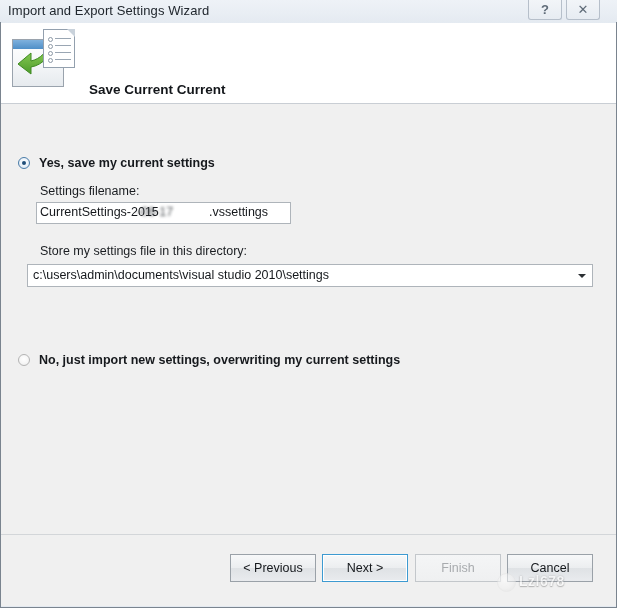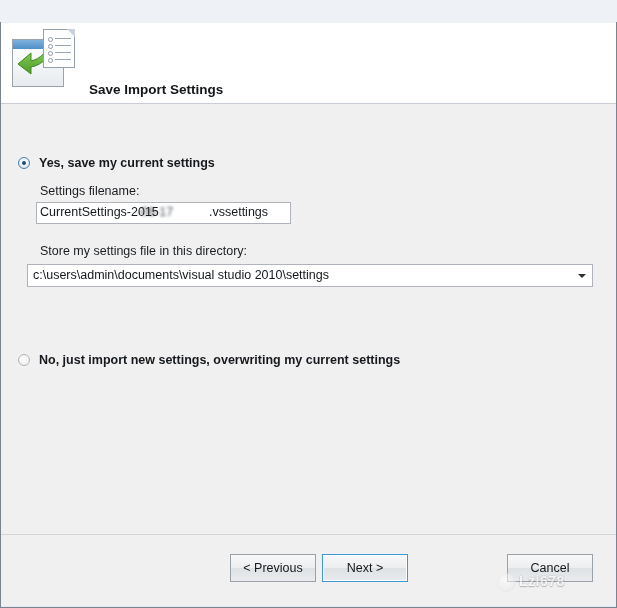--- a/index.html
+++ b/index.html
@@ -189,20 +189,30 @@
   #border{
     position:absolute;left:0;top:22px;width:617px;height:586px;
     border:1px solid #7a848f;border-top:none;box-sizing:border-box;pointer-events:none;
   }
 </style>
 </head>
 <body>
 
 <div id="window">
 
+  <div id="titlebar">
+    <div id="title-text">Import and Export Settings Wizard</div>
+
+    <div class="tb-btn" id="tb-help">
+      <span class="tb-glyph">?</span>
+    </div>
+    <div class="tb-btn" id="tb-close">
+      <span class="tb-glyph">✕</span>
+    </div>
+  </div>
 
   <div id="header">
 
     <div id="wiz-icon">
       <div id="wiz-win">
         <div id="wiz-win-bar"></div>
       </div>
 
       <svg id="wiz-arrow" width="44" height="44" viewBox="0 0 44 44">
         <defs>
@@ -221,21 +231,21 @@
         <div class="doc-row" style="top:8px;left:11px;width:16px;"></div>
         <div class="doc-bul" style="top:14px;"></div>
         <div class="doc-row" style="top:15px;left:11px;width:16px;"></div>
         <div class="doc-bul" style="top:21px;"></div>
         <div class="doc-row" style="top:22px;left:11px;width:16px;"></div>
         <div class="doc-bul" style="top:28px;"></div>
         <div class="doc-row" style="top:29px;left:11px;width:16px;"></div>
       </div>
     </div>
 
-    <div id="header-title">Save Import Settings</div>
+    <div id="header-title">Save Current Current</div>
   </div>
 
   <div id="body">
 
 
     <div class="radio-row" id="radio-yes-row">
       <span class="radio on"></span>
       <span class="radio-label">Yes, save my current settings</span>
     </div>
 
@@ -254,20 +264,21 @@
 
     <div class="radio-row" id="radio-no-row">
       <span class="radio off"></span>
       <span class="radio-label">No, just import new settings, overwriting my current settings</span>
     </div>
   </div>
 
   <div id="footer">
     <div class="wbtn" id="btn-previous">&lt; Previous</div>
     <div class="wbtn" id="btn-next">Next &gt;</div>
+    <div class="wbtn" id="btn-finish">Finish</div>
     <div class="wbtn" id="btn-cancel">Cancel</div>
   </div>
 
   <div id="watermark">
     <span id="wm-logo"></span>
     <span id="wm-text">Lzl678</span>
   </div>
 
   <div id="border"></div>
 </div>

